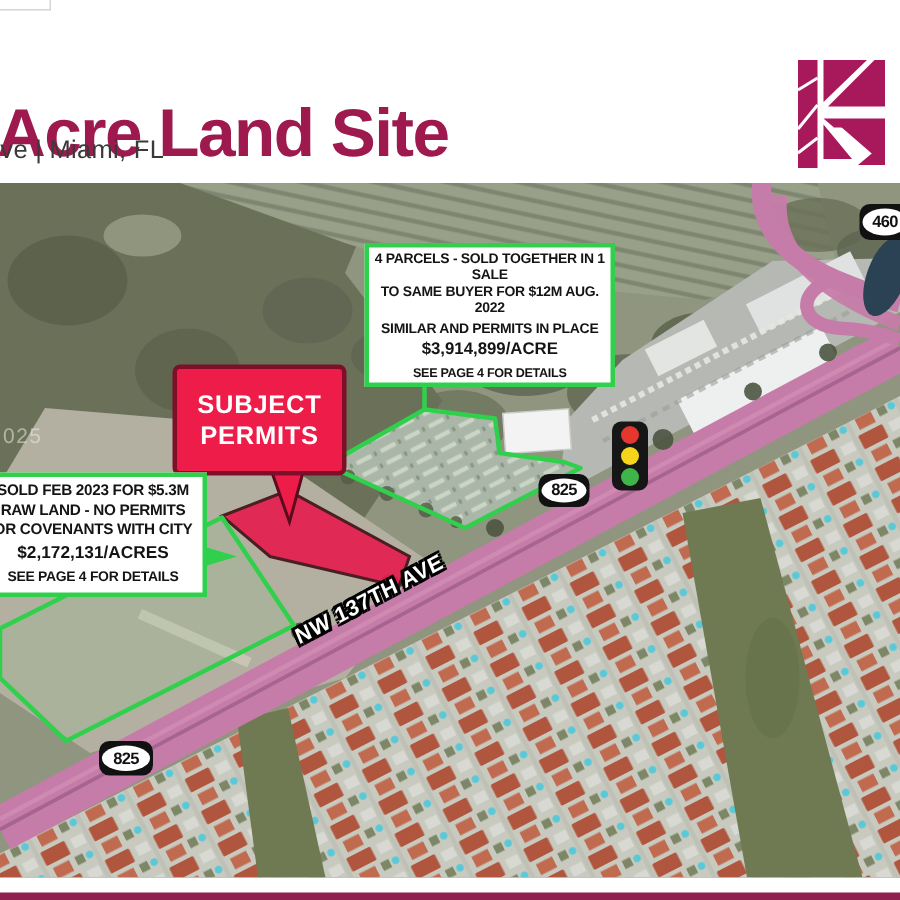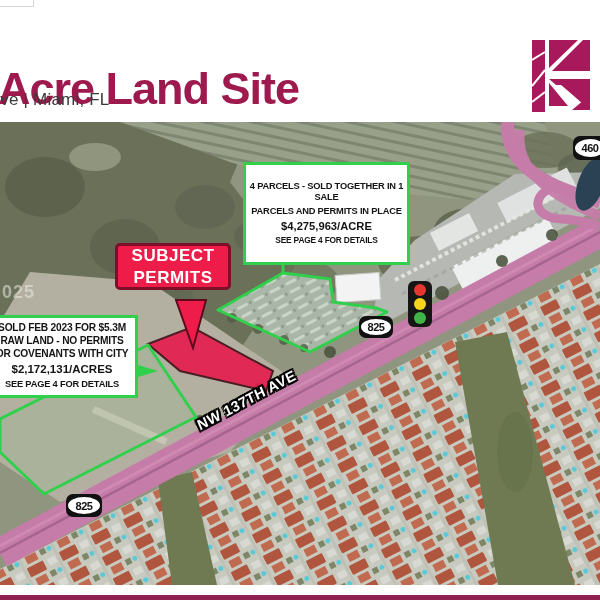--- a/index.html
+++ b/index.html
@@ -9,36 +9,36 @@
   .corner-artifact{position:absolute;left:0;top:0;width:33px;height:6px;background:#fff;
        border:1px solid #d6d6d6;border-left:none;border-top:none;}
   .title{position:absolute;left:-2px;top:36px;font-size:45px;font-weight:bold;
        color:#9e1a4e;letter-spacing:-1px;line-height:1;white-space:nowrap;}
   .subtitle{position:absolute;left:-11px;top:90px;font-size:17px;color:#3a3a3a;
        letter-spacing:.2px;white-space:nowrap;}
   .logo{position:absolute;left:532px;top:40px;width:58px;height:72px;}
   
   .map{position:absolute;left:0;top:122px;width:600px;height:463px;overflow:hidden;background:#8f957e;}
   .map svg.base{position:absolute;left:0;top:0;}
-  .watermark{position:absolute;left:2px;top:160px;font-size:18px;color:rgba(235,235,228,.55);
-       font-weight:bold;letter-spacing:1px;}
+  .watermark{position:absolute;left:2px;top:160px;font-size:14px;color:rgba(235,235,228,.55);
+       font-weight:normal;letter-spacing:1px;}
   
   .callout{position:absolute;background:#ffffff;border:3px solid #30d04c;color:#141414;
        text-align:center;font-weight:bold;box-sizing:border-box;}
   .callout .ln{font-size:9.3px;line-height:1.17;letter-spacing:-0.2px;}
   .callout .price{font-size:11.2px;line-height:1.3;margin-top:2px;}
   .callout .foot{font-size:8.4px;line-height:1.25;margin-top:2px;letter-spacing:-0.2px;}
-  .callout.parcels{left:243px;top:40px;width:167px;padding:16px 1px;}
+  .callout.parcels{left:243px;top:40px;width:167px;padding:2px 1px;}
   .callout.sold{left:-14px;top:193px;width:152px;padding:4px 1px;}
   .callout.sold .ln{font-size:10.2px;line-height:1.25;}
   .callout.sold .price{font-size:11.5px;}
   .callout.sold .foot{font-size:9.3px;}
   .gap{height:3px;}
   
-  .subject-box{position:absolute;left:115px;top:121px;width:116px;height:47px;background:#ed1c49;
+  .subject-box{position:absolute;left:115px;top:121px;width:116px;height:74px;background:#ed1c49;
        border:3px solid #7d1028;border-radius:5px;color:#ffffff;font-weight:bold;font-size:17px;
        line-height:1.25;text-align:center;display:flex;flex-direction:column;justify-content:center;
        letter-spacing:.5px;box-sizing:border-box;}
   
   .shield{position:absolute;background:#111111;border-radius:7px;display:flex;align-items:center;
        justify-content:center;}
   .shield .ellipse{position:absolute;left:2px;right:2px;top:3px;bottom:3px;background:#ffffff;
        border-radius:50%;}
   .shield .num{position:relative;font-size:11px;font-weight:bold;color:#111;letter-spacing:-0.5px;}
   .shield.s825a{left:359px;top:194px;width:34px;height:22px;}
@@ -185,23 +185,24 @@
 
   <div class="watermark">025</div>
 
   <div class="subject-box">
     <span>SUBJECT</span>
     <span>PERMITS</span>
   </div>
 
   <div class="callout parcels">
     <div class="ln">4 PARCELS - SOLD TOGETHER IN 1 SALE</div>
+    <div class="ln">TO SAME BUYER FOR $12M AUG. 2022</div>
     <div class="gap"></div>
-    <div class="ln">PARCELS AND PERMITS IN PLACE</div>
-    <div class="price">$4,275,963/ACRE</div>
+    <div class="ln">SIMILAR AND PERMITS IN PLACE</div>
+    <div class="price">$3,914,899/ACRE</div>
     <div class="foot">SEE PAGE 4 FOR DETAILS</div>
   </div>
 
   <div class="callout sold">
     <div class="ln">SOLD FEB 2023 FOR $5.3M</div>
     <div class="ln">RAW LAND - NO PERMITS</div>
     <div class="ln">OR COVENANTS WITH CITY</div>
     <div class="price">$2,172,131/ACRES</div>
     <div class="foot">SEE PAGE 4 FOR DETAILS</div>
   </div>

